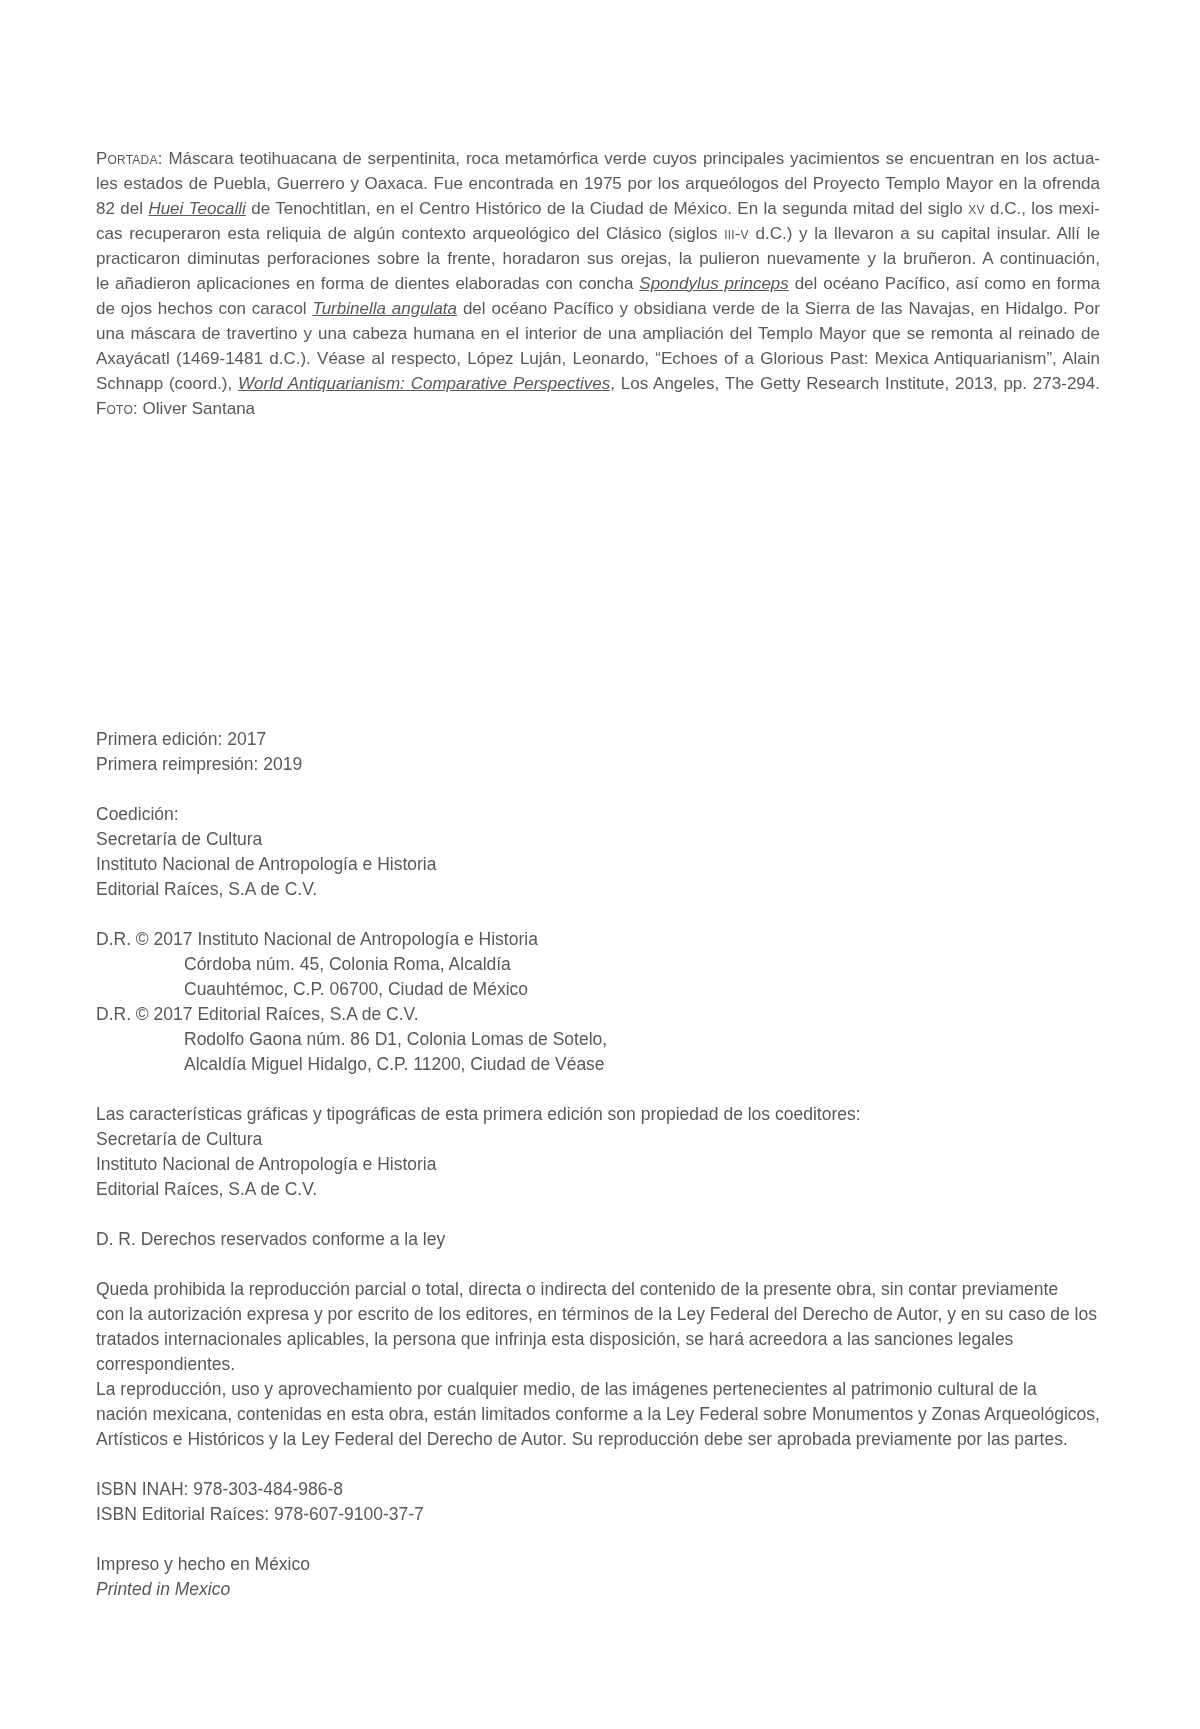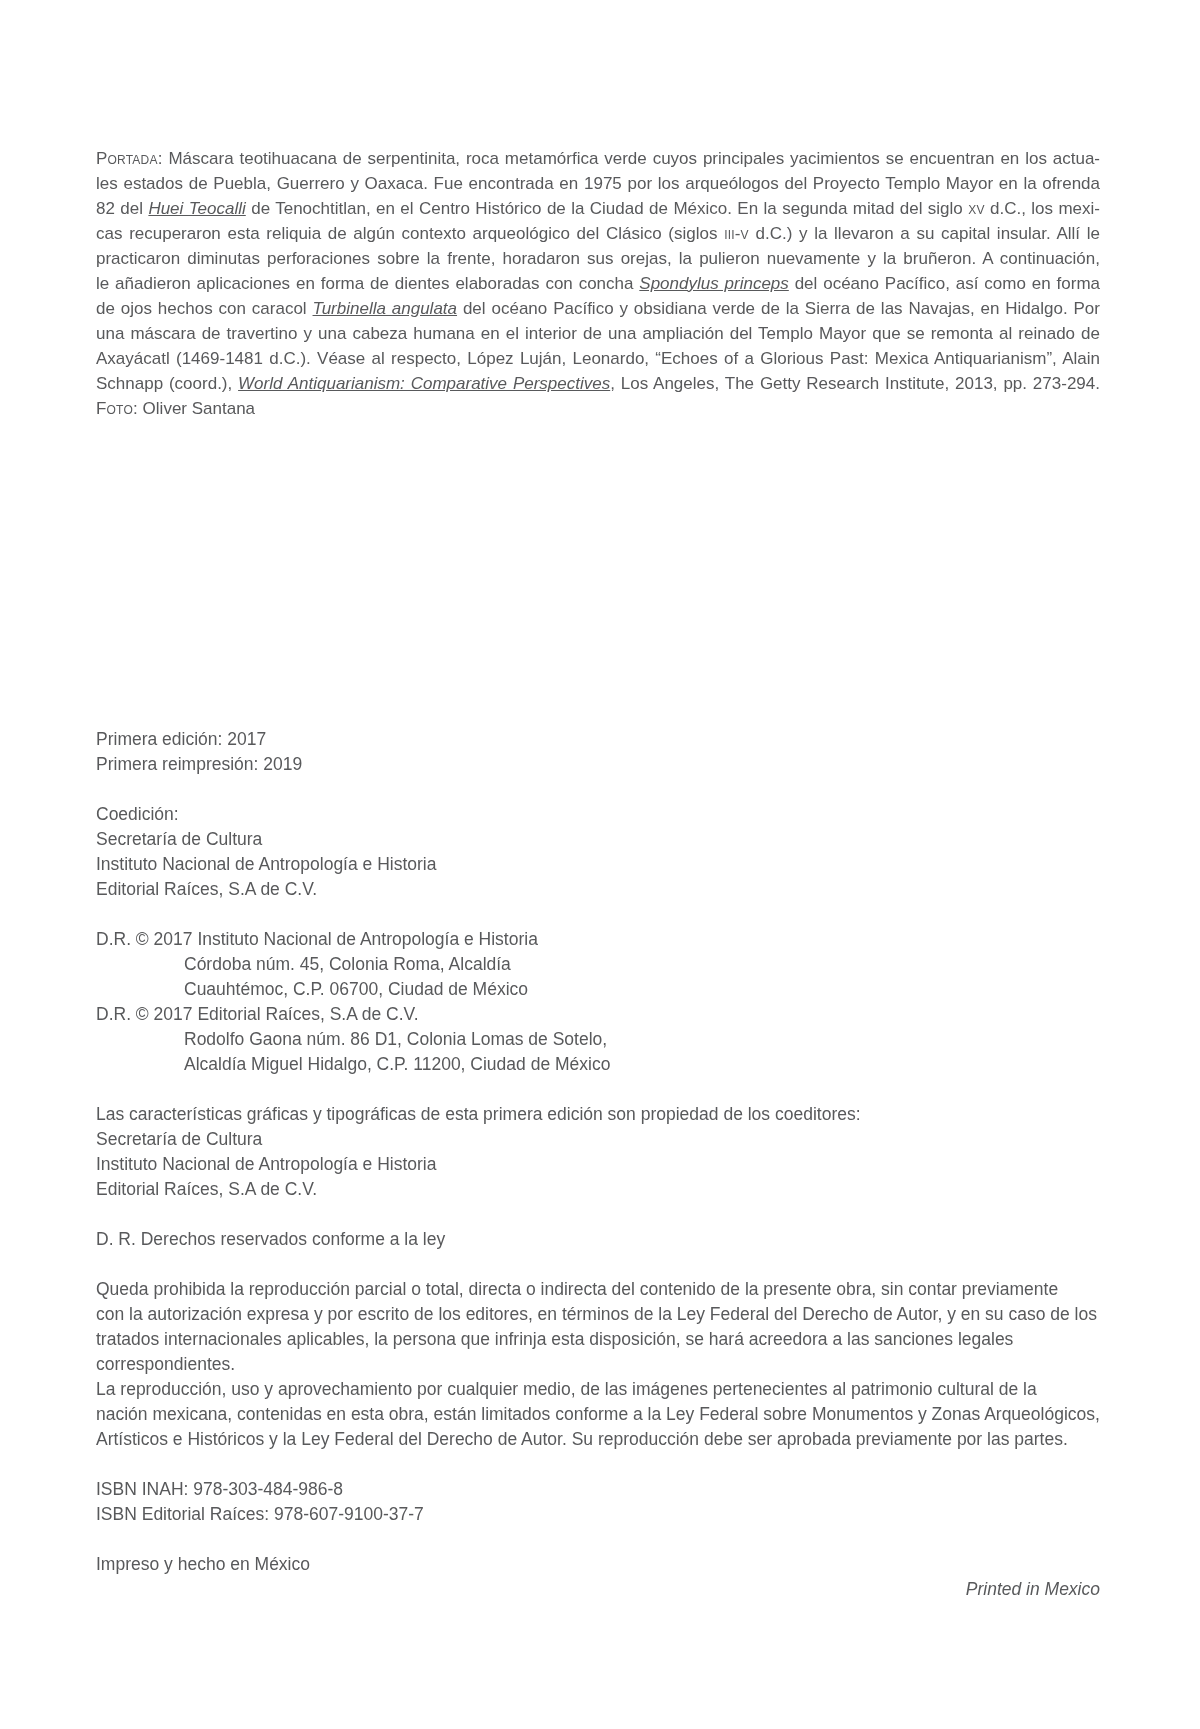--- a/index.html
+++ b/index.html
@@ -19,21 +19,21 @@
   .just{text-align:justify;text-align-last:justify;}
   .sc{font-variant:small-caps;letter-spacing:0.2px;}
   i{font-style:italic;text-decoration:underline;}
   .colophon{
     position:absolute;left:96px;top:727px;width:1004px;
     font-size:17.5px;line-height:25px;
   }
   .line{min-height:25px;}
   .blank{height:25px;}
   .indent{padding-left:88px;}
-  .italic{font-style:italic;text-align:right;}
+  .italic{font-style:italic;}
 </style>
 </head>
 <body>
 
 <div>
 
   <section class="caption">
     <div class="cl just"><span class="sc">Portada:</span> Máscara teotihuacana de serpentinita, roca metamórfica verde cuyos principales yacimientos se encuentran en los actua-</div>
     <div class="cl just">les estados de Puebla, Guerrero y Oaxaca. Fue encontrada en 1975 por los arqueólogos del Proyecto Templo Mayor en la ofrenda</div>
     <div class="cl just">82 del <i>Huei Teocalli</i> de Tenochtitlan, en el Centro Histórico de la Ciudad de México. En la segunda mitad del siglo <span class="sc">xv</span> d.C., los mexi-</div>
@@ -56,21 +56,21 @@
     <div class="line">Secretaría de Cultura</div>
     <div class="line">Instituto Nacional de Antropología e Historia</div>
     <div class="line">Editorial Raíces, S.A de C.V.</div>
     <div class="line blank"></div>
 
     <div class="line">D.R. © 2017 Instituto Nacional de Antropología e Historia</div>
     <div class="line indent">Córdoba núm. 45, Colonia Roma, Alcaldía</div>
     <div class="line indent">Cuauhtémoc, C.P. 06700, Ciudad de México</div>
     <div class="line">D.R. © 2017 Editorial Raíces, S.A de C.V.</div>
     <div class="line indent">Rodolfo Gaona núm. 86 D1, Colonia Lomas de Sotelo,</div>
-    <div class="line indent">Alcaldía Miguel Hidalgo, C.P. 11200, Ciudad de México</div>
+    <div class="line indent">Alcaldía Miguel Hidalgo, C.P. 11200, Ciudad de Véase</div>
     <div class="line blank"></div>
 
     <div class="line">Las características gráficas y tipográficas de esta primera edición son propiedad de los coeditores:</div>
     <div class="line">Secretaría de Cultura</div>
     <div class="line">Instituto Nacional de Antropología e Historia</div>
     <div class="line">Editorial Raíces, S.A de C.V.</div>
     <div class="line blank"></div>
 
     <div class="line">D. R. Derechos reservados conforme a la ley</div>
     <div class="line blank"></div>

